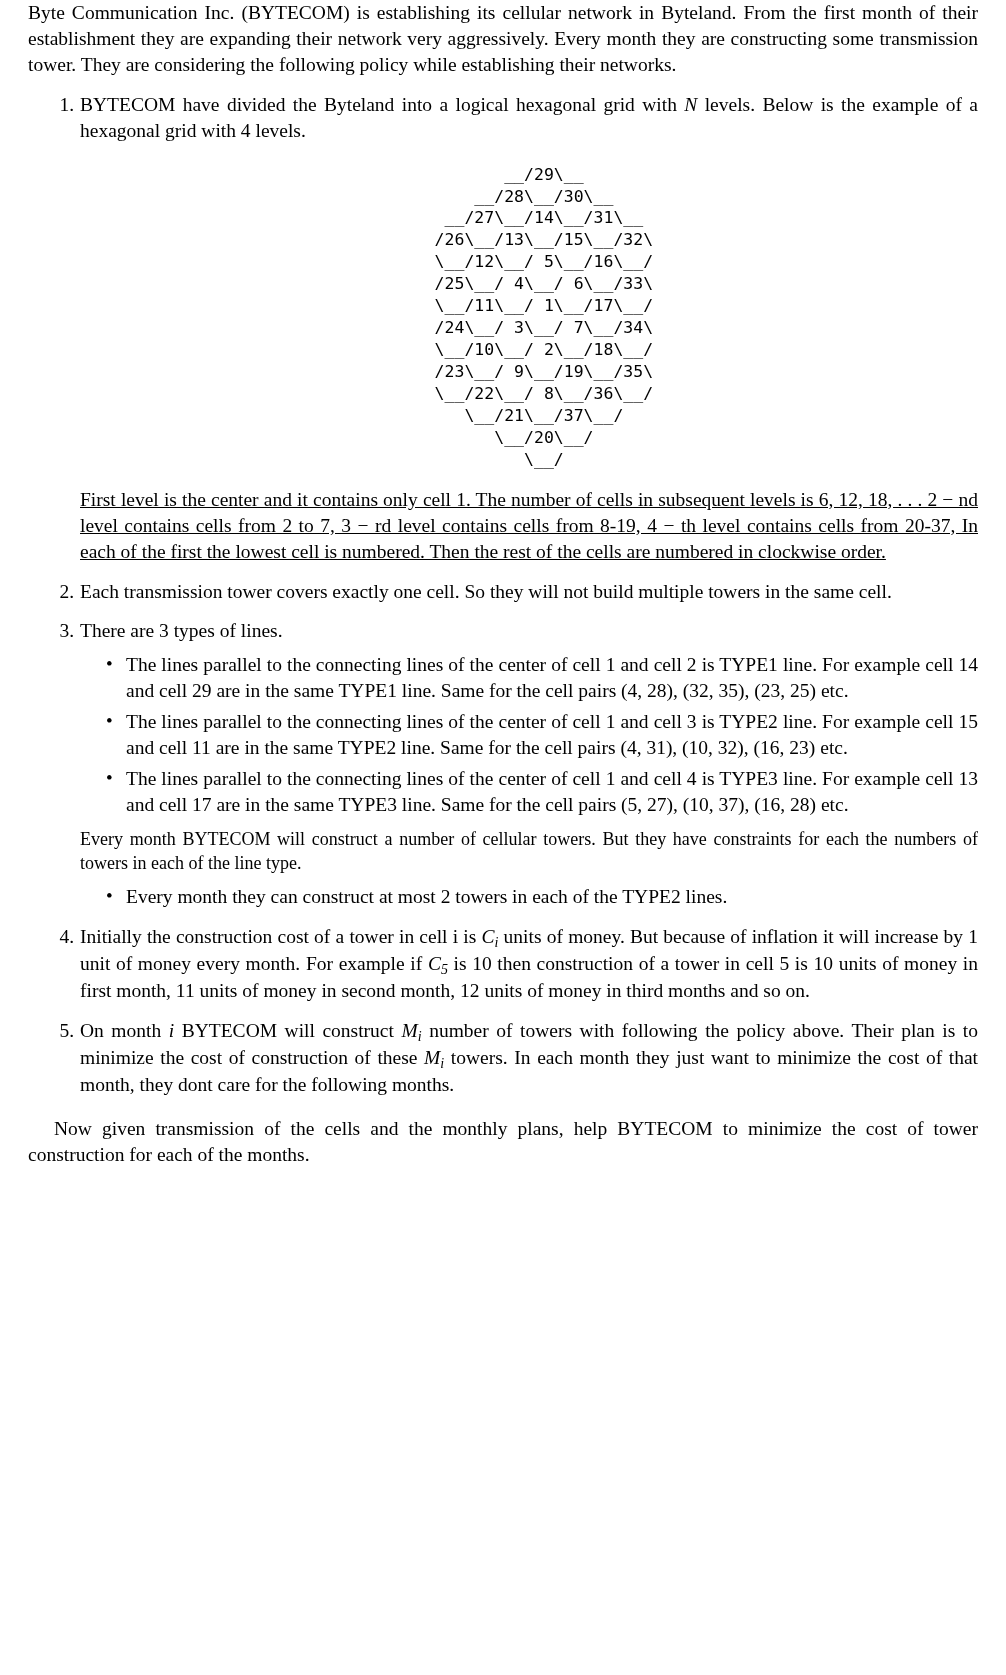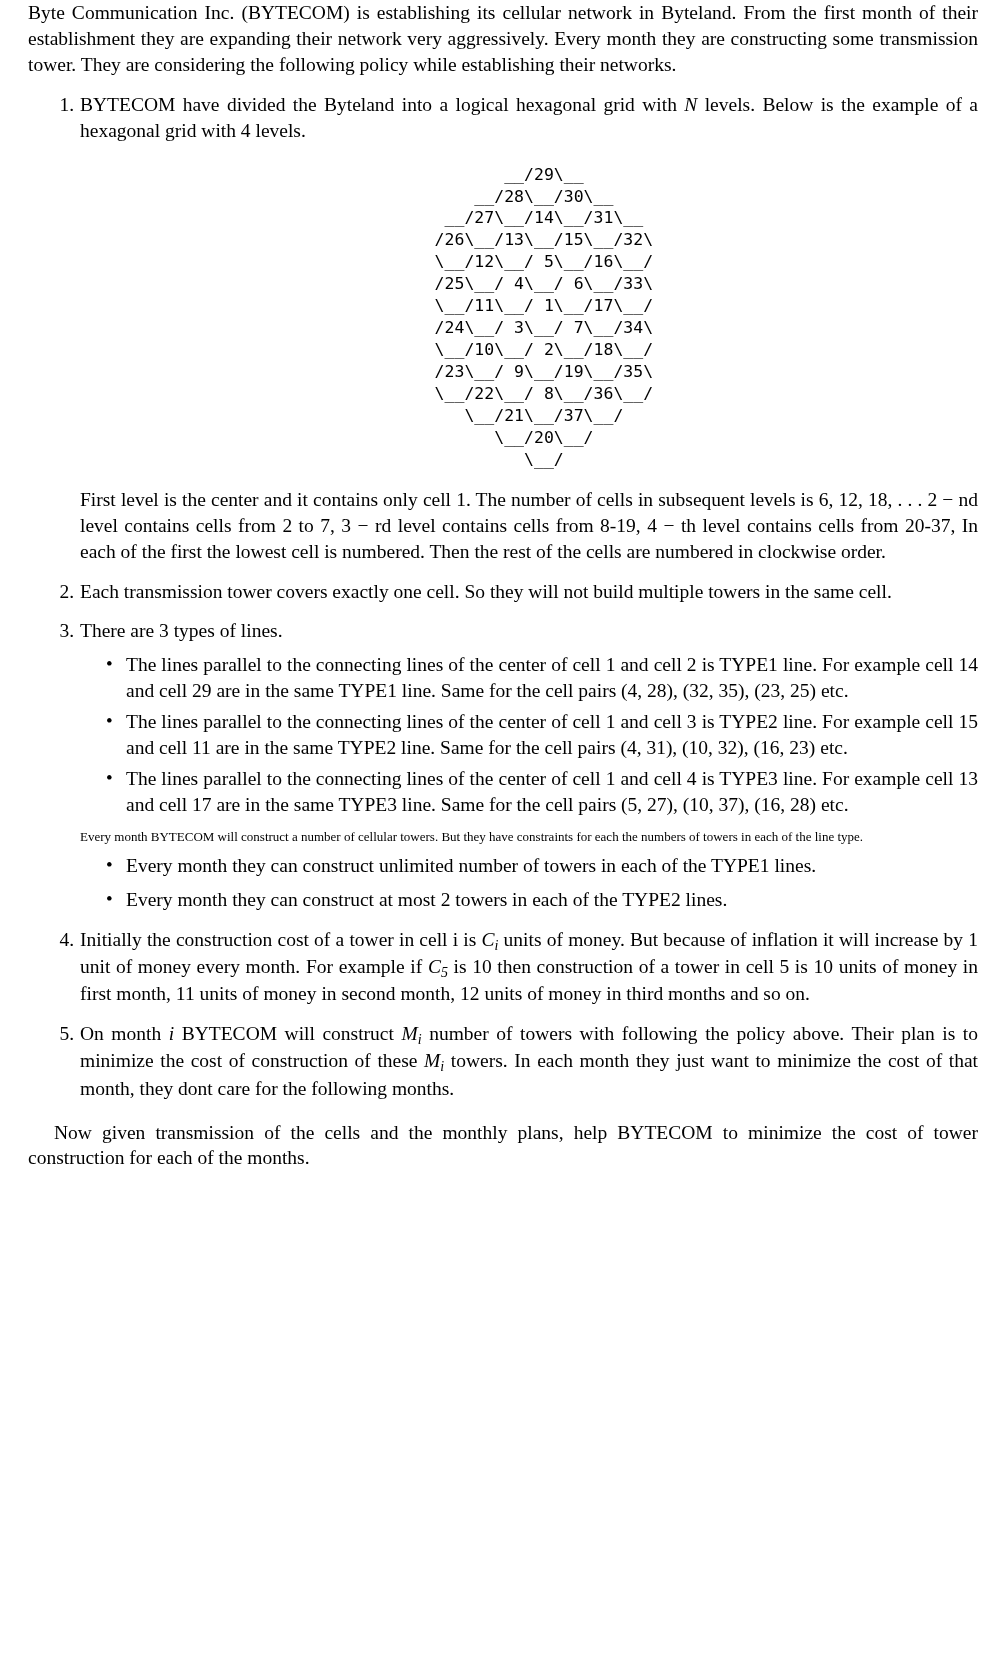--- a/index.html
+++ b/index.html
@@ -64,20 +64,21 @@
     padding: 4px 0;
     white-space: pre;
     font-weight: 400;
     color: #000;
   }
   .sub-para {
     font-size: 19.5px;
     line-height: 1.33;
     text-align: justify;
     margin: 10px 0 0 0;
+    text-decoration: underline;
   }
   ul.bullets {
     list-style: none;
     margin: 8px 0 8px 0;
     padding: 0;
   }
   ul.bullets > li {
     position: relative;
     padding-left: 46px;
     margin-bottom: 5px;
@@ -86,21 +87,21 @@
     text-align: justify;
   }
   ul.bullets > li::before {
     content: "\2022";
     position: absolute;
     left: 26px;
     top: -1px;
     font-size: 19px;
   }
   .para-block {
-    font-size: 13px;
+    font-size: 18px;
     line-height: 1.33;
     text-align: justify;
     margin: 10px 0 8px 0;
   }
   ul.bullets.wide > li {
     margin-bottom: 8px;
   }
   .closing {
     font-size: 19.5px;
     line-height: 1.33;
@@ -153,21 +154,20 @@
 
       <ul class="bullets">
         <li>The lines parallel to the connecting lines of the center of cell 1 and cell 2 is TYPE1 line. For example cell 14 and cell 29 are in the same TYPE1 line. Same for the cell pairs (4, 28), (32, 35), (23, 25) etc.</li>
         <li>The lines parallel to the connecting lines of the center of cell 1 and cell 3 is TYPE2 line. For example cell 15 and cell 11 are in the same TYPE2 line. Same for the cell pairs (4, 31), (10, 32), (16, 23) etc.</li>
         <li>The lines parallel to the connecting lines of the center of cell 1 and cell 4 is TYPE3 line. For example cell 13 and cell 17 are in the same TYPE3 line. Same for the cell pairs (5, 27), (10, 37), (16, 28) etc.</li>
       </ul>
 
       <p class="para-block">Every month BYTECOM will construct a number of cellular towers. But they have constraints for each the numbers of towers in each of the line type.</p>
 
       <ul class="bullets wide">
-        <li>Every month they can construct unlimited number of towers in each of the TYPE1 lines.</li>
         <li>Every month they can construct at most 2 towers in each of the TYPE2 lines.</li>
       </ul>
     </li>
 
     <li>
       <span>Initially the construction cost of a tower in cell i is </span><i class="math">C</i><sub><i class="math">i</i></sub><span> units of money. But because of inflation it will increase by 1 unit of money every month. For example if </span><i class="math">C</i><sub><i class="math">5</i></sub><span> is 10 then construction of a tower in cell 5 is 10 units of money in first month, 11 units of money in second month, 12 units of money in third months and so on.</span>
     </li>
 
     <li>
       <span>On month </span><i class="math">i</i><span> BYTECOM will construct </span><i class="math">M</i><sub><i class="math">i</i></sub><span> number of towers with following the policy above. Their plan is to minimize the cost of construction of these </span><i class="math">M</i><sub><i class="math">i</i></sub><span> towers. In each month they just want to minimize the cost of that month, they dont care for the following months.</span>

